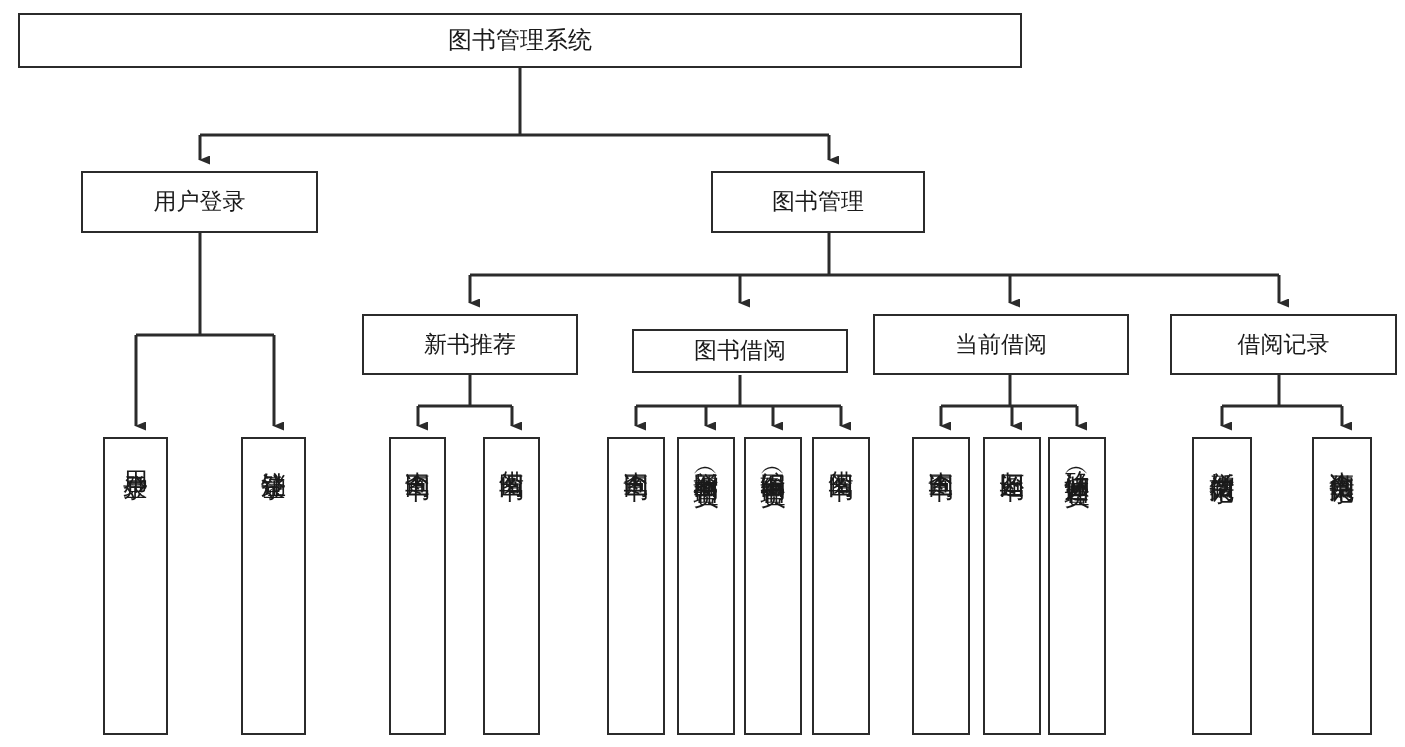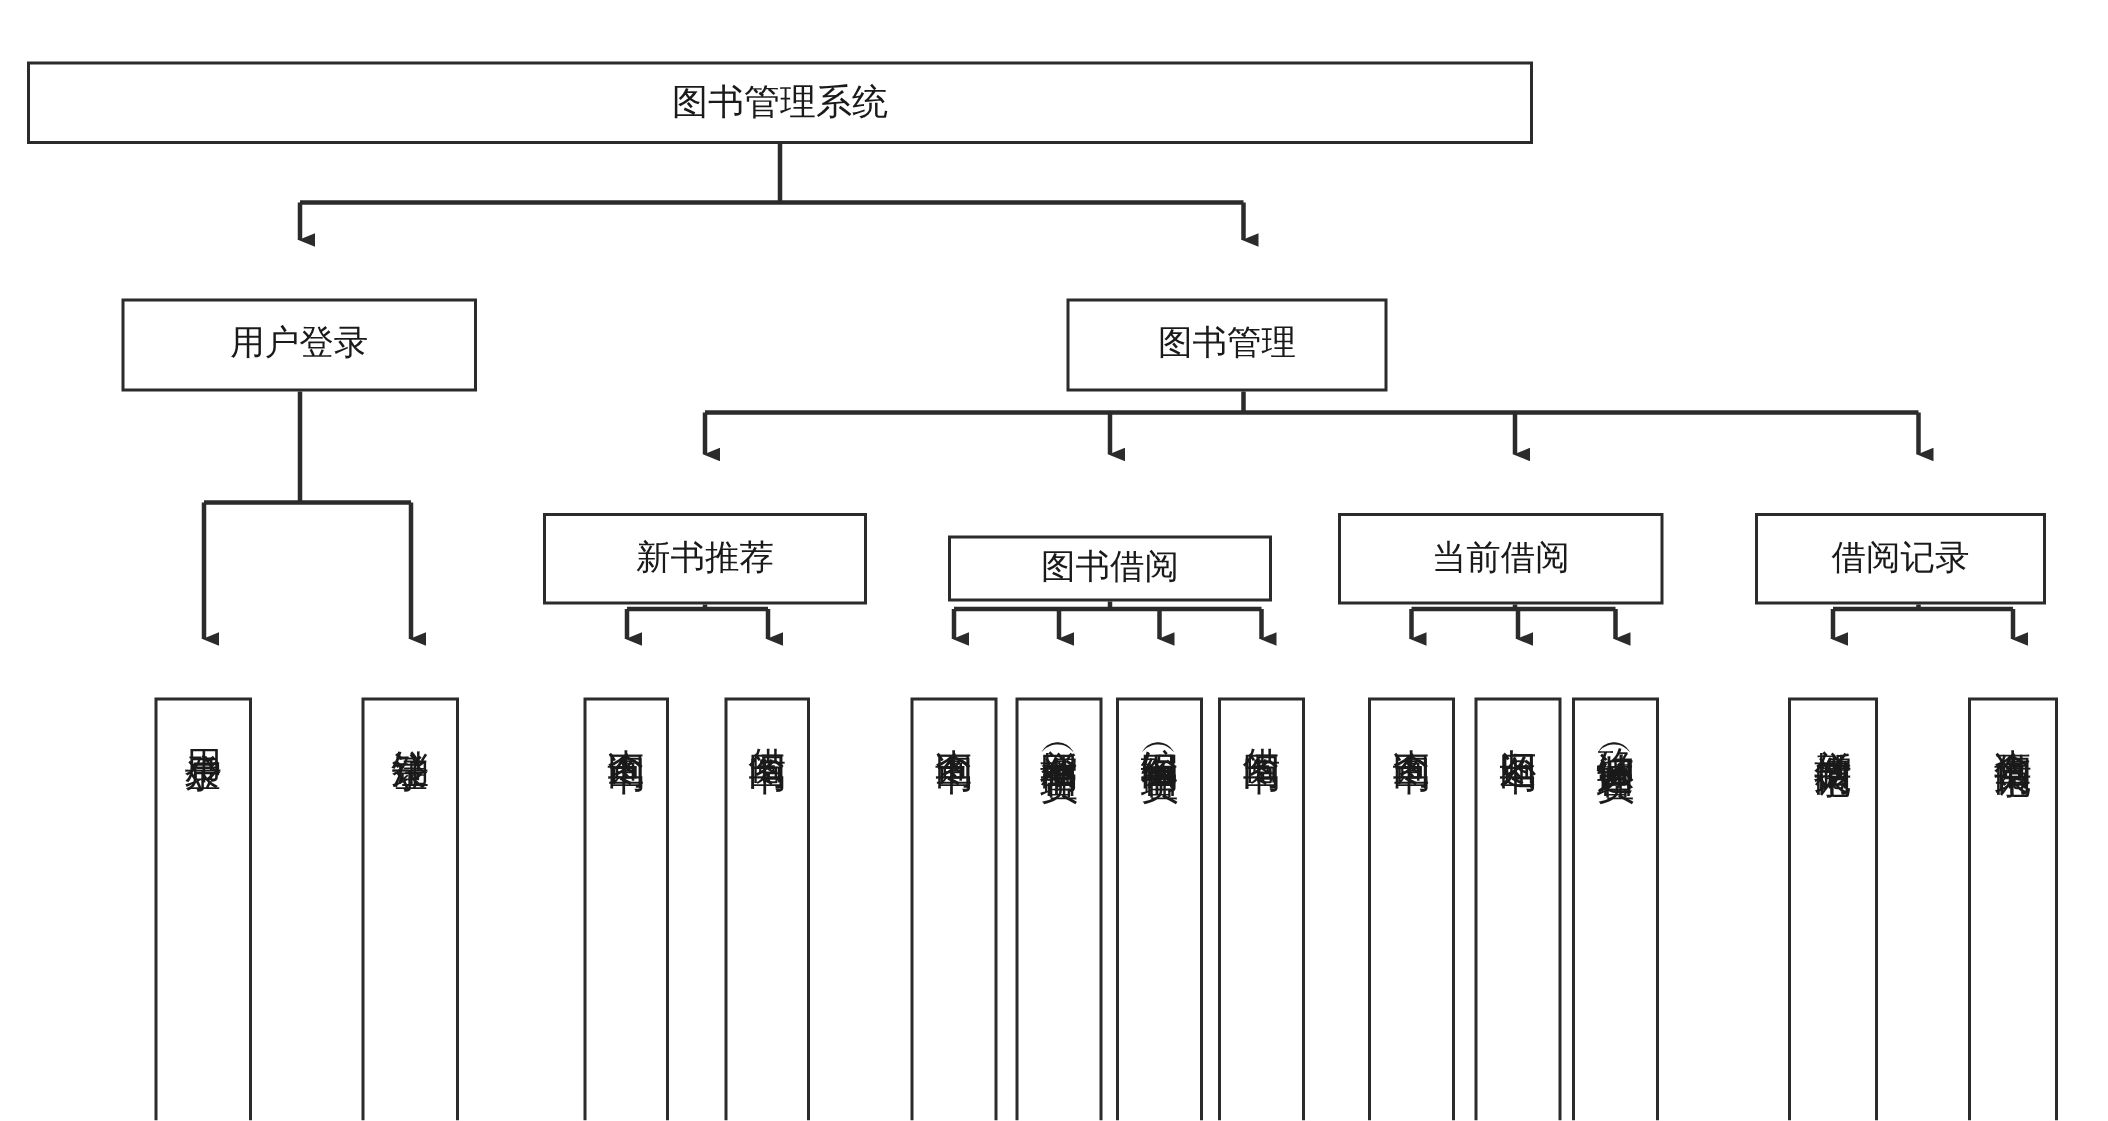--- a/index.html
+++ b/index.html
@@ -27,21 +27,20 @@
   }
   .node {
     position: absolute;
     box-sizing: border-box;
     background: #ffffff;
     border: 2px solid #2b2b2b;
     display: flex;
     align-items: center;
     justify-content: center;
     color: #1a1a1a;
-    margin-top: 28px;
   }
   .node .label {
     display: block;
     text-align: center;
     line-height: 1.18;
     white-space: nowrap;
   }
   .node.horizontal .label {
     font-size: 23px;
   }
@@ -129,24 +128,24 @@
       </div>
       <div class="node horizontal" style="left: 711px; top: 171px; width: 214px; height: 62px;">
         <span class="label">图书管理</span>
       </div>
       <div class="node horizontal" style="left: 362px; top: 314px; width: 216px; height: 61px;">
         <span class="label">新书推荐</span>
       </div>
       <div class="node horizontal" style="left: 632px; top: 329px; width: 216px; height: 44px;">
         <span class="label">图书借阅</span>
       </div>
-      <div class="node horizontal" style="left: 892px; top: 314px; width: 217px; height: 61px;">
+      <div class="node horizontal" style="left: 873px; top: 314px; width: 256px; height: 61px;">
         <span class="label">当前借阅</span>
       </div>
-      <div class="node horizontal" style="left: 1170px; top: 314px; width: 194px; height: 61px;">
+      <div class="node horizontal" style="left: 1170px; top: 314px; width: 227px; height: 61px;">
         <span class="label">借阅记录</span>
       </div>
       <div class="node vertical" style="left: 103px; top: 437px; width: 65px; height: 298px;">
         <span class="label">用户登录</span>
       </div>
       <div class="node vertical" style="left: 241px; top: 437px; width: 65px; height: 298px;">
         <span class="label">注销登录</span>
       </div>
       <div class="node vertical" style="left: 389px; top: 437px; width: 57px; height: 298px;">
         <span class="label">查询图书</span>

